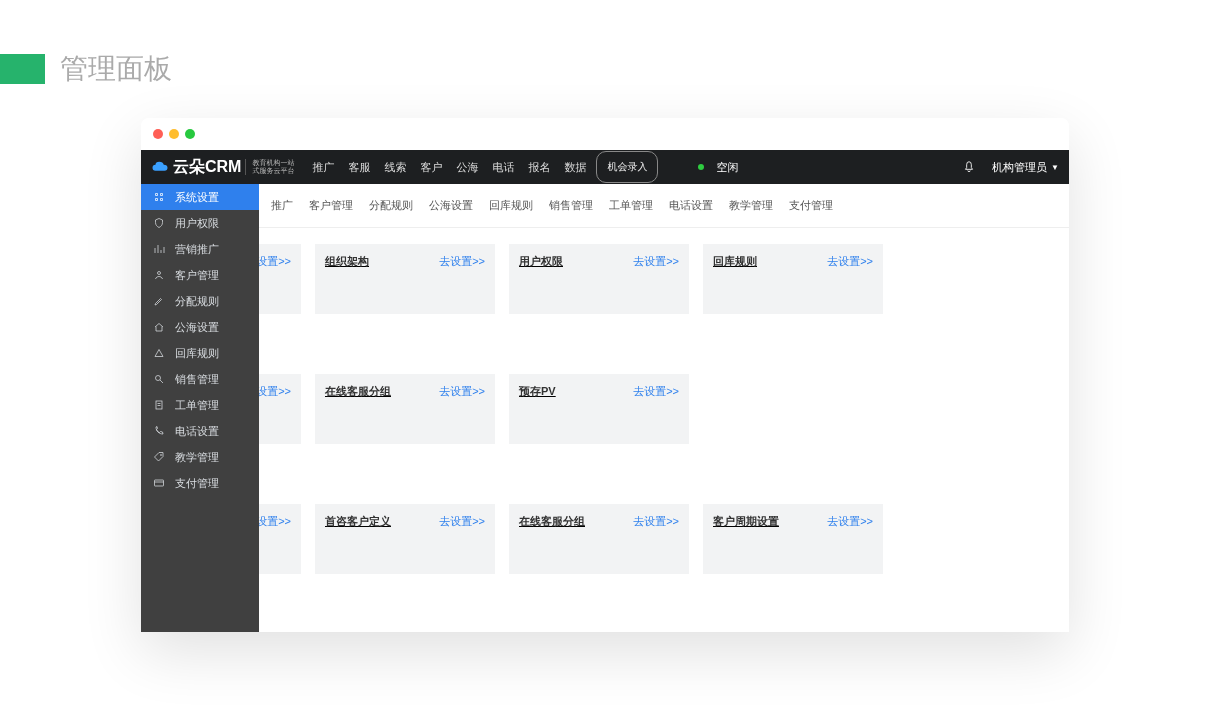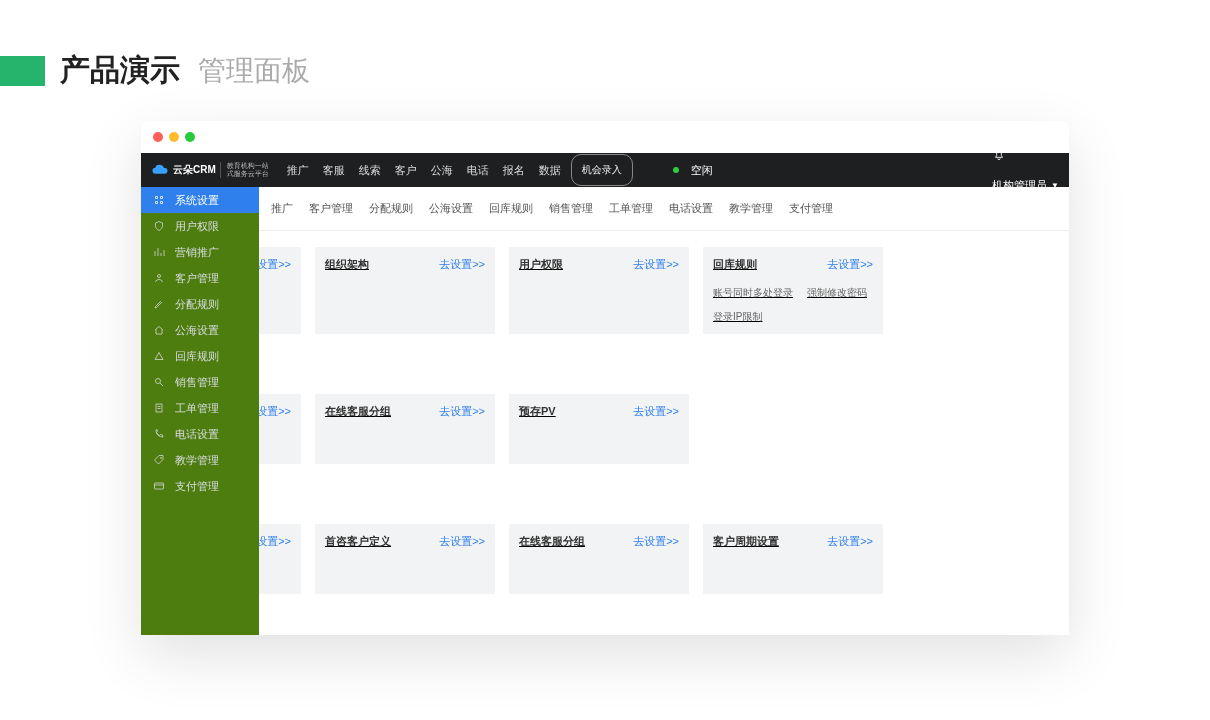--- a/index.html
+++ b/index.html
@@ -36,40 +36,40 @@
     height: 34px;
     background: #1d1f21;
     display: flex;
     align-items: center;
     padding: 0 10px;
     color: #fff;
     font-size: 11px;
   }
   .logo { display: flex; align-items: center; gap: 4px; padding-right: 8px; }
   .logo-icon { width: 18px; height: 18px; }
-  .logo-text { font-weight: 700; font-size: 10px; color: #fff; }
+  .logo-text { font-weight: 700; font-size: 16px; color: #fff; }
   .logo-sub { font-size: 7px; line-height: 1.1; color: #bbb; border-left: 1px solid #555; padding-left: 6px; }
   .topnav { display: flex; gap: 14px; margin-left: 10px; }
   .topnav-item { color: #ddd; cursor: pointer; }
   .record-btn {
     border: 1px solid #888; border-radius: 10px;
     padding: 8px 10px; font-size: 10px; color: #eee;
     margin-left: 10px; cursor: pointer;
   }
   .status { display: flex; align-items: center; margin-left: 40px; gap: 12px; }
   .status-dot { width: 6px; height: 6px; border-radius: 50%; background: #2ecc40; }
-  .topbar-right { margin-left: auto; display: flex; align-items: flex-start; gap: 16px; flex-direction: column; }
+  .topbar-right { margin-left: auto; display: flex; align-items: flex-start; gap: 16px; }
   .bell-icon { width: 14px; height: 14px; }
   .user-dd { display: flex; align-items: center; gap: 4px; cursor: pointer; }
   .caret { font-size: 8px; }
 
   .body-row { display: flex; height: 448px; position: relative; }
   .sidebar {
     width: 118px;
-    background: #4d7c0f;
+    background: #404040;
     color: #d9dde1;
     font-size: 11px;
     position: absolute;
     left: 0; top: 0; bottom: 0;
     z-index: 5;
   }
   .side-item {
     display: flex; align-items: center;
     height: 26px;
     padding-left: 12px;
@@ -120,21 +120,20 @@
     position: absolute; right: 10px; top: 10px;
     font-size: 11px; color: #2f80ed; cursor: pointer;
   }
   .card-tags { margin-top: 14px; display: flex; flex-wrap: wrap; gap: 10px 14px; font-size: 10px; color: #666; }
 </style>
 </head>
 <body>
 
 <div class="page-header">
   <div class="green-bar"></div>
-  <div class="page-title">产品演示</div>
   <div class="page-subtitle">管理面板</div>
 </div>
 
 <div class="window">
   <div class="titlebar">
     <div class="dot red"></div>
     <div class="dot yellow"></div>
     <div class="dot green"></div>
   </div>
 
@@ -277,25 +276,20 @@
               <div class="card-title">组织架构</div>
               <span class="go-set">去设置&gt;&gt;</span>
             </div>
             <div class="card">
               <div class="card-title">用户权限</div>
               <span class="go-set">去设置&gt;&gt;</span>
             </div>
             <div class="card">
               <div class="card-title">回库规则</div>
               <span class="go-set">去设置&gt;&gt;</span>
-              <div class="card-tags">
-                <span>账号同时多处登录</span>
-                <span>强制修改密码</span>
-                <span>登录IP限制</span>
-              </div>
             </div>
           </div>
           <div class="cards-row">
             <div class="card-first">
               <span class="go-set">去设置&gt;&gt;</span>
             </div>
             <div class="card">
               <div class="card-title">在线客服分组</div>
               <span class="go-set">去设置&gt;&gt;</span>
             </div>

